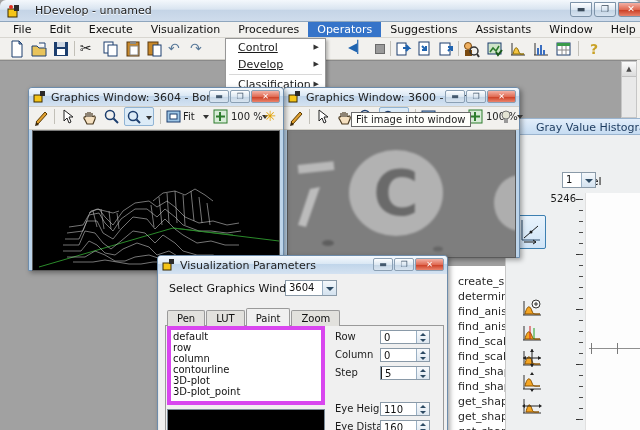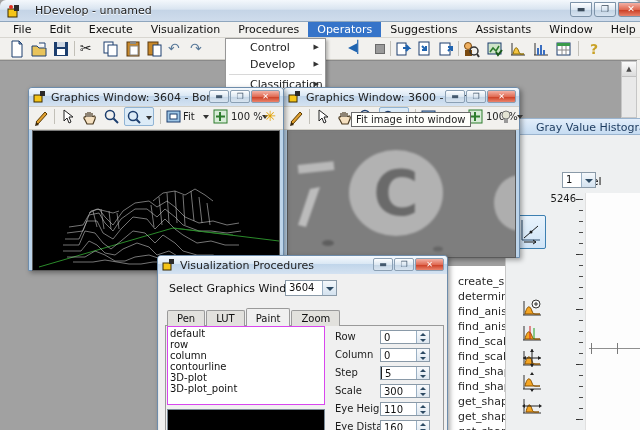--- a/index.html
+++ b/index.html
@@ -27,21 +27,21 @@
   .tb-sep { position:absolute; top:3px; width:1px; height:15px; background:#c2c0b8; }
   .tb-help { font-weight:bold; color:#c9a227; font-size:14px; line-height:18px; text-align:center; }
 
   .workarea { left:0; top:60px; width:640px; height:370px; background:#a1a1a1; border-top:1px solid #8a8a8a; z-index:0; }
   .right-edge { left:637px; top:60px; width:3px; height:370px; background:#f2f1ee; z-index:1; }
   .scrollbar { left:621px; top:61px; width:16px; height:57px; background:#e9e9e9; border:1px solid #c6c6c6; z-index:1; }
   .scroll-up { width:14px; height:15px; background:linear-gradient(#fafafa,#dcdcdc); border-bottom:1px solid #c0c0c0; text-align:center; font-size:7px; line-height:15px; color:#4a4a4a; }
 
   
   .dropdown { left:225px; top:38px; width:101px; height:52px; background:#fff; border:1px solid #979797; box-shadow:2px 2px 3px rgba(0,0,0,.25); z-index:2; overflow:hidden; }
-  .dd-item { position:relative; height:17px; line-height:17px; padding-left:24px; color:#1a1a1a; }
+  .dd-item { position:relative; height:17px; line-height:17px; padding-left:12px; color:#1a1a1a;text-decoration:underline; }
   .dd-sep { height:1px; background:#d8d8d8; margin:1px 3px; }
   .submenu-arrow { position:absolute; right:6px; top:0; font-size:7px; color:#333; }
   .submenu-arrow::after { content:"▶"; }
 
   
   .win { border:1px solid #6d8cab; background:#bcd4ea; box-shadow:2px 2px 5px rgba(0,0,0,.35); border-radius:4px 4px 0 0; }
   .win-titlebar { height:18px; background:linear-gradient(#f5f9fd,#d9e7f4 45%,#c0d5ea 46%,#d4e2f1); border-radius:3px 3px 0 0; position:relative; }
   .win-icon { position:absolute; left:4px; top:2px; width:14px; height:14px; }
   .win-title { position:absolute; left:22px; top:3px; font-size:11px; color:#222; white-space:nowrap; }
   .wbtn { position:absolute; top:2px; height:13px; width:20px; border:1px solid #8ba0b4; border-radius:2px;
@@ -65,21 +65,21 @@
   .vizdlg { left:157px; top:255px; width:291px; height:200px; z-index:5; position:absolute; }
   .dlg-body { background:#f0f0f0; height:180px; position:relative; border-left:1px solid #e8e8e8; }
   .combo { position:absolute; height:16px; background:#fff; border:1px solid #8a9aa8; display:flex; }
   .combo .val { flex:1; padding:1px 3px; font-size:10px; }
   .combo .btn { width:14px; background:linear-gradient(#f4f8fb,#d4e2ef); border-left:1px solid #9ab0c4; position:relative; }
   .combo .btn::after { content:""; position:absolute; left:3px; top:6px; border-left:4px solid transparent; border-right:4px solid transparent; border-top:4px solid #2d4a63; }
   .tabs { position:absolute; left:8px; top:36px; display:flex; }
   .tab { height:16px; padding:2px 9px; font-size:10px; border:1px solid #9a9a9a; border-bottom:none; background:#e2e1dd; border-radius:2px 2px 0 0; margin-right:1px; }
   .tab.active { background:#f0f0f0; height:18px; margin-top:-2px; padding-top:4px; position:relative; z-index:1; }
   .tabpane { position:absolute; left:6px; top:51px; width:279px; height:129px; border:1px solid #9a9a9a; background:#f0f0f0; }
-  .listbox { position:absolute; left:8px; top:52px; width:158px; height:79px; background:#fff; border:1px solid #d946ef; font-size:10px; line-height:11px; padding:1px 2px; overflow:hidden; }
+  .listbox { position:absolute; left:8px; top:52px; width:158px; height:79px; background:#fff; border:4px solid #d946ef; font-size:10px; line-height:11px; padding:1px 2px; overflow:hidden; }
   .li-sel { background:#dcdcdc; outline:1px dotted #777; }
   .preview { position:absolute; left:8px; top:135px; width:158px; height:46px; background:#000; border:1px solid #7a8a98; }
   .field-row { position:absolute; left:176px; width:110px; height:14px; }
   .field-row .flabel { position:absolute; left:0; top:1px; font-size:10px; color:#1a1a1a; }
   .spinbox { position:absolute; left:45px; top:0; width:50px; height:14px; border:1px solid #8a9aa8; background:#fff; display:flex; }
   .spinbox .sval { flex:1; font-size:10px; padding:1px 3px; }
   .spin { width:13px; background:linear-gradient(#f8fafc,#dfe8f0); border-left:1px solid #9ab0c4; display:flex; flex-direction:column; }
   .spin i { flex:1; position:relative; }
   .spin i::after { content:""; position:absolute; left:3px; }
   .spin .up::after { top:2px; border-left:3px solid transparent; border-right:3px solid transparent; border-bottom:3px solid #2d4a63; }
@@ -445,21 +445,21 @@
     </svg>
   </div>
 </div>
 
 <div class="vizdlg win">
   <div class="win-titlebar">
     <svg class="win-icon">
         <rect x="1" y="5" width="8" height="7" fill="#f5c518" stroke="#3a2a00"></rect>
         <rect x="7" y="1" width="5" height="5" fill="#2a2a2a"></rect>
       </svg>
-    <div class="win-title">Visualization Procedures</div>
+    <div class="win-title">Visualization Parameters</div>
     <div class="wbtn" style="right:54px">▬</div>
     <div class="wbtn" style="right:33px">❐</div>
     <div class="wbtn close" style="right:3px">✕</div>
   </div>
   <div class="dlg-body">
     <div class="abs" style="left:10px;top:8px">Select Graphics Window</div>
     <div class="combo" style="left:126px;top:6px;width:52px">
       <div class="val">3604</div>
       <div class="btn"></div>
     </div>
@@ -513,30 +513,20 @@
     <div class="field-row" style="top:92px">
       <div class="flabel">Step</div>
       <div class="spinbox">
         <div class="sval" style="border-left:1px solid #222">5</div>
         <div class="spin">
             <i class="up"></i>
             <i class="dn"></i>
           </div>
       </div>
     </div>
-    <div class="field-row" style="top:110px">
-      <div class="flabel">Scale</div>
-      <div class="spinbox">
-        <div class="sval">300</div>
-        <div class="spin">
-            <i class="up"></i>
-            <i class="dn"></i>
-          </div>
-      </div>
-    </div>
     <div class="field-row" style="top:128px">
       <div class="flabel">Eye Height</div>
       <div class="spinbox">
         <div class="sval">110</div>
         <div class="spin">
             <i class="up"></i>
             <i class="dn"></i>
           </div>
       </div>
     </div>

